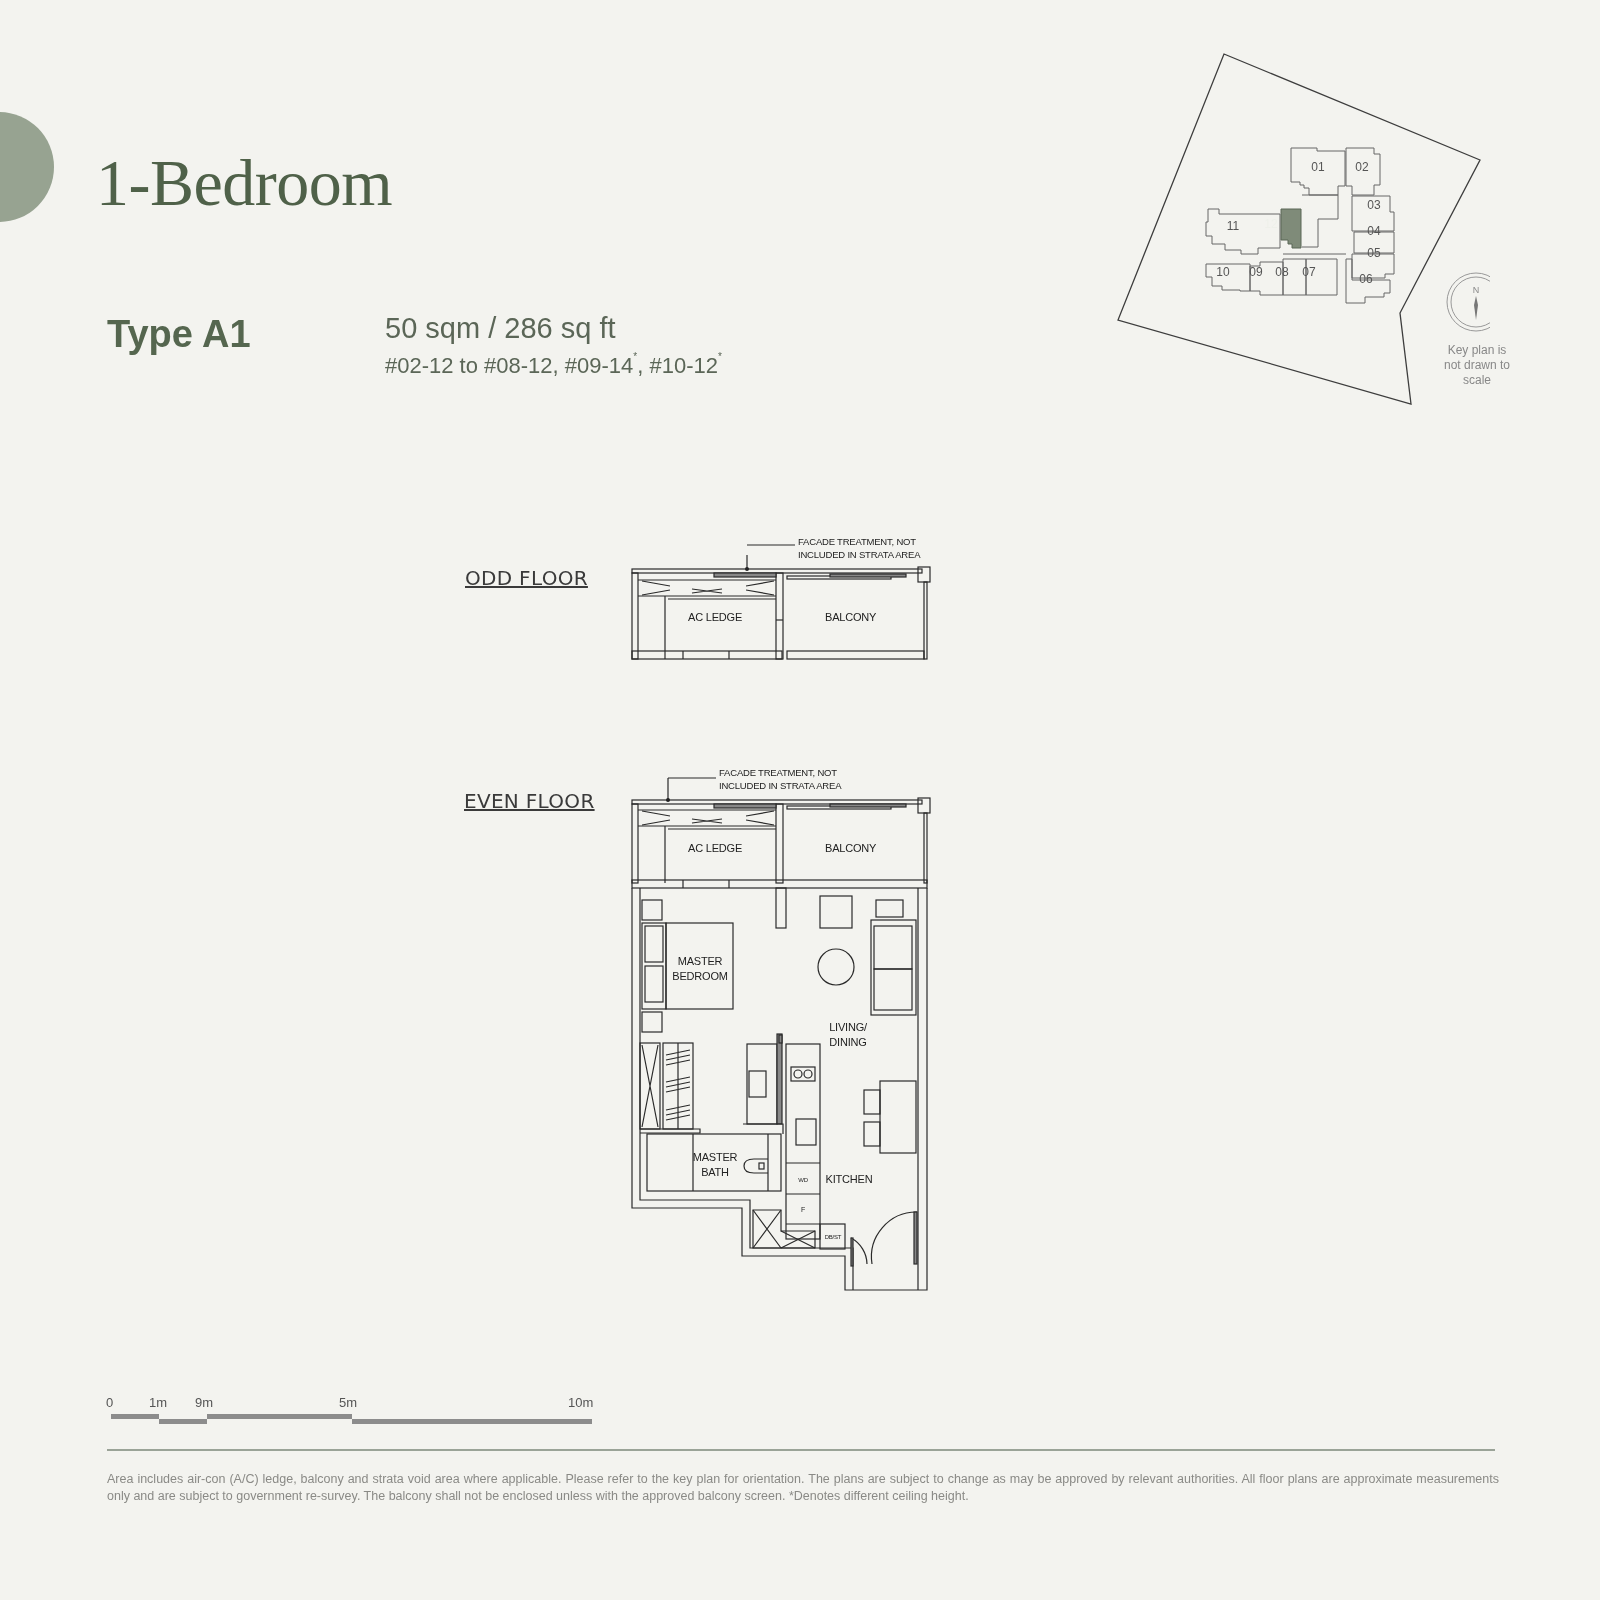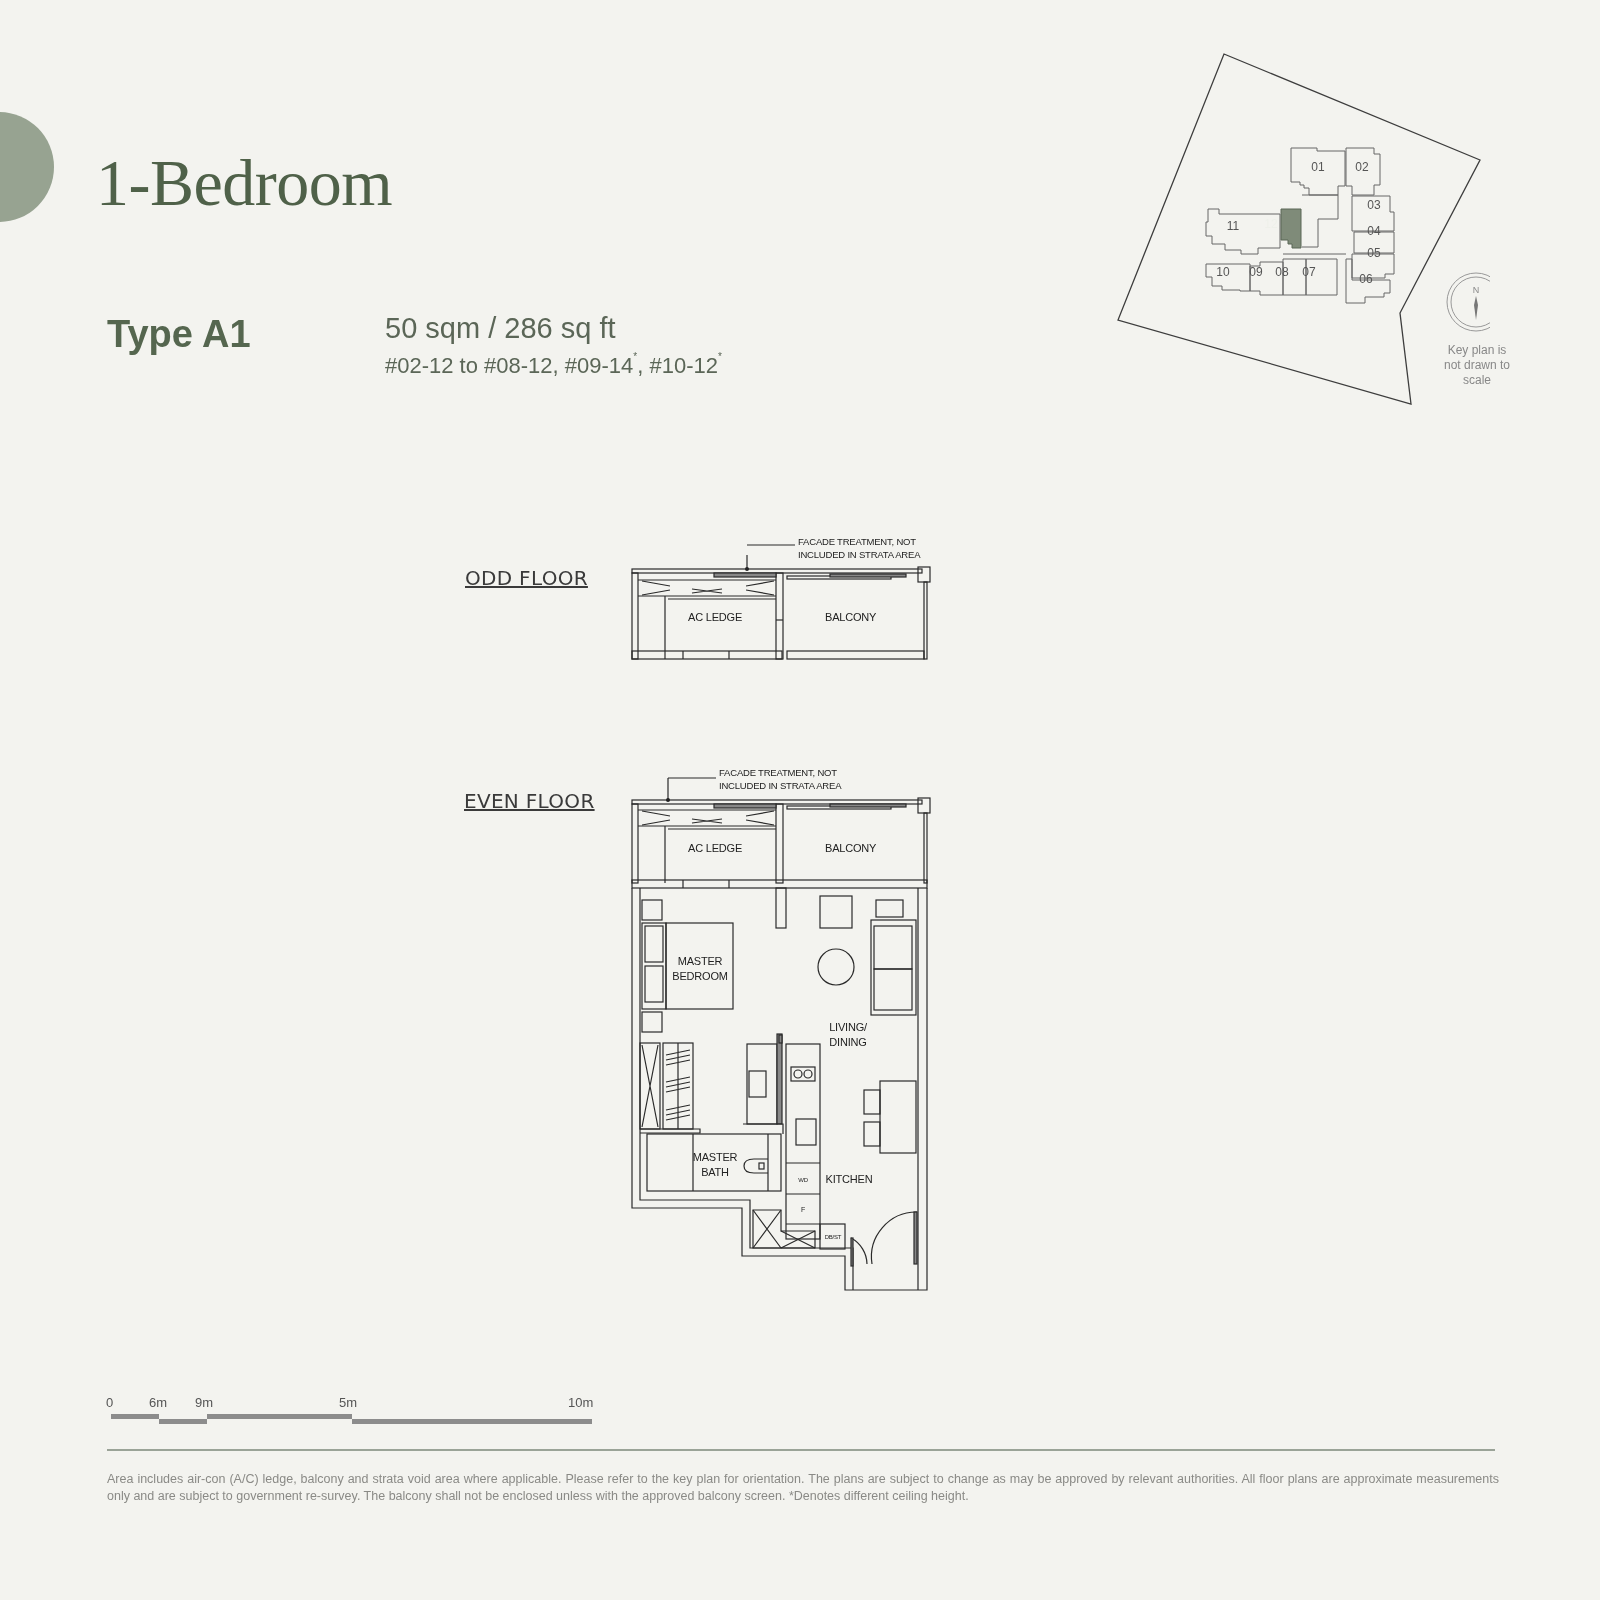--- a/index.html
+++ b/index.html
@@ -234,21 +234,21 @@
   <text class="plan-text" x="715" y="1161" text-anchor="middle">MASTER</text>
   <text class="plan-text" x="715" y="1176" text-anchor="middle">BATH</text>
   <text class="plan-text" x="849" y="1183" text-anchor="middle">KITCHEN</text>
   <text class="plan-text" x="803" y="1182" text-anchor="middle" style="font-size:6px">WD</text>
   <text class="plan-text" x="803" y="1212" text-anchor="middle" style="font-size:7px">F</text>
   <text class="plan-text" x="833" y="1239" text-anchor="middle" style="font-size:6px">DB/ST</text>
 </svg>
 
 <div class="abs scale-labels" style="left:0;top:1395px;width:600px;height:18px">
   <span style="left:106px">0</span>
-  <span style="left:149px">6m</span>
+  <span style="left:149px">1m</span>
   <span style="left:195px">9m</span>
   <span style="left:339px">5m</span>
   <span style="left:568px">10m</span>
 </div>
 <svg class="abs" style="left:100px;top:1412px" width="500" height="16">
   <rect x="11" y="2" width="48" height="5" fill="#8c8c8c"></rect>
   <rect x="59" y="7" width="48" height="5" fill="#8c8c8c"></rect>
   <rect x="107" y="2" width="145" height="5" fill="#8c8c8c"></rect>
   <rect x="252" y="7" width="240" height="5" fill="#8c8c8c"></rect>
 </svg>

